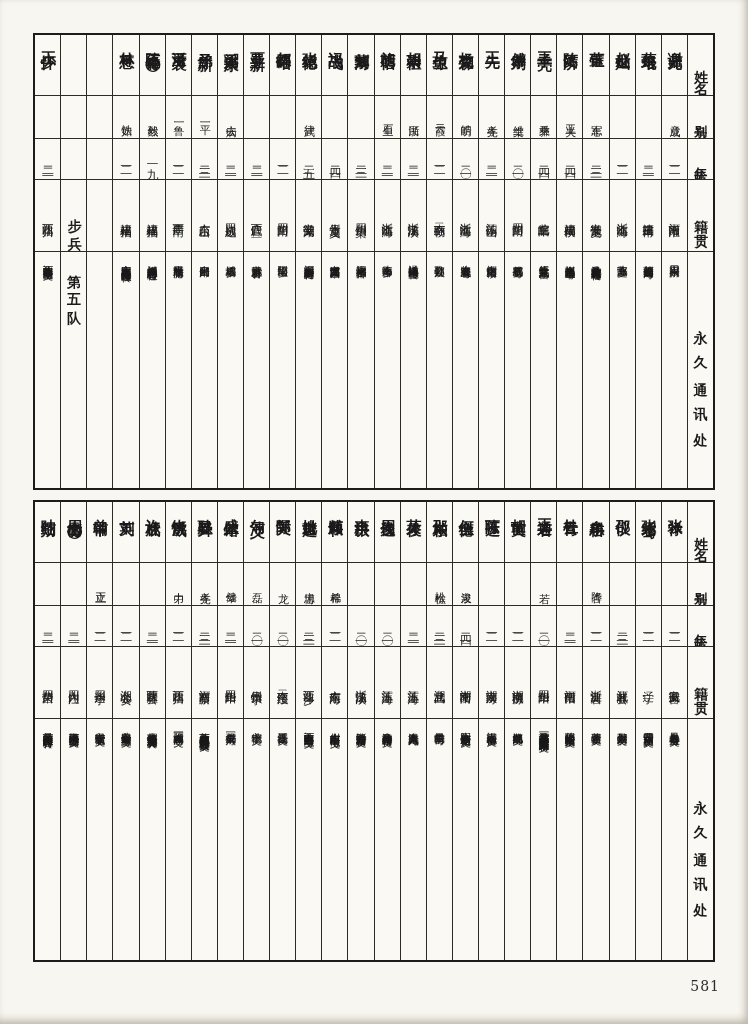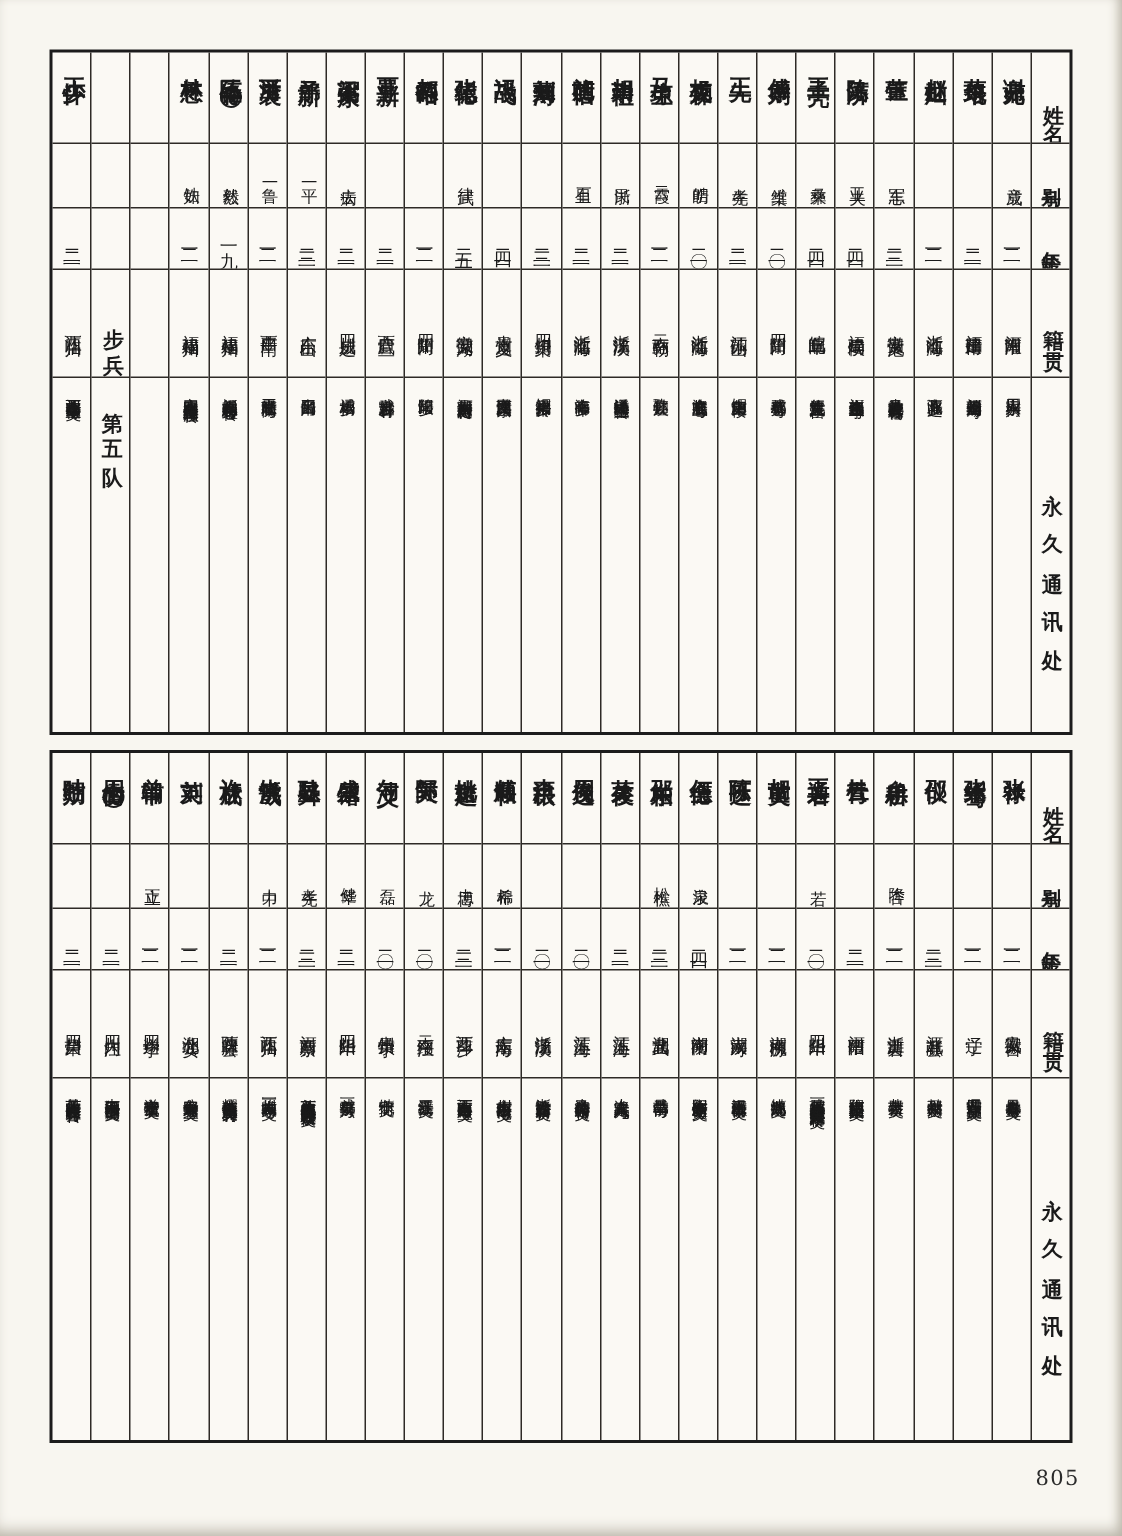--- a/index.html
+++ b/index.html
@@ -958,14 +958,14 @@
         </div>
         <div class="cell native-cell">
           <span>四川荣昌</span>
         </div>
         <div class="cell address-cell">
           <span>荣昌大西街裕隆长夏布庄叶含芬转</span>
         </div>
       </div>
     </div>
 
-  <div class="page-number">805</div>
+  <div class="page-number">581</div>
 </div>
 
 </body></html>

